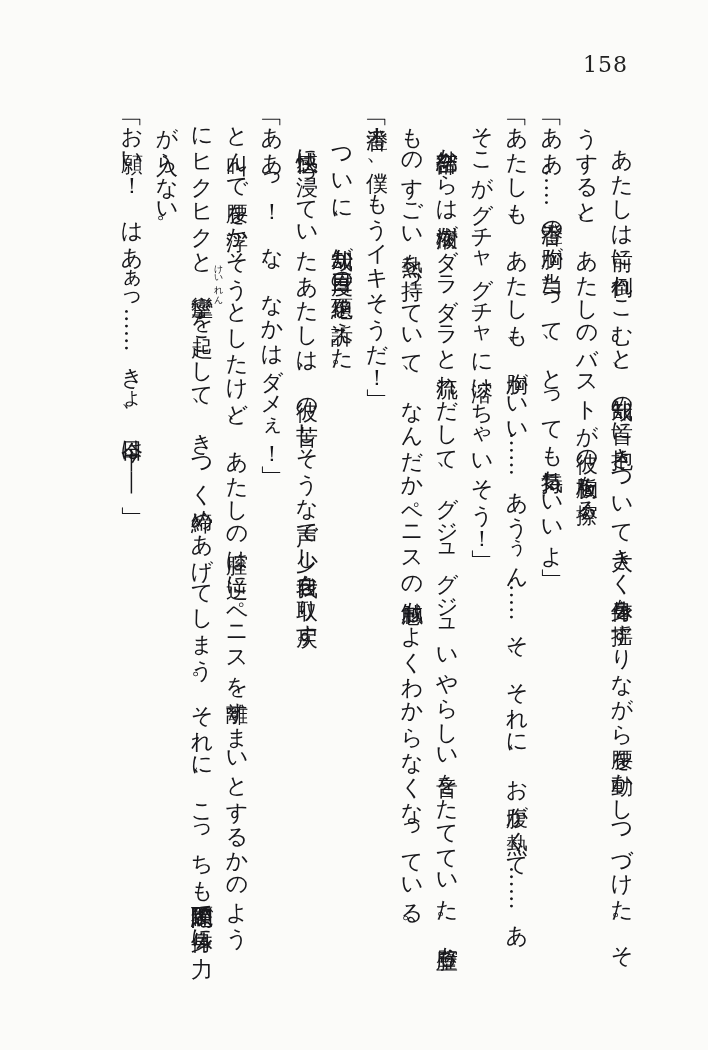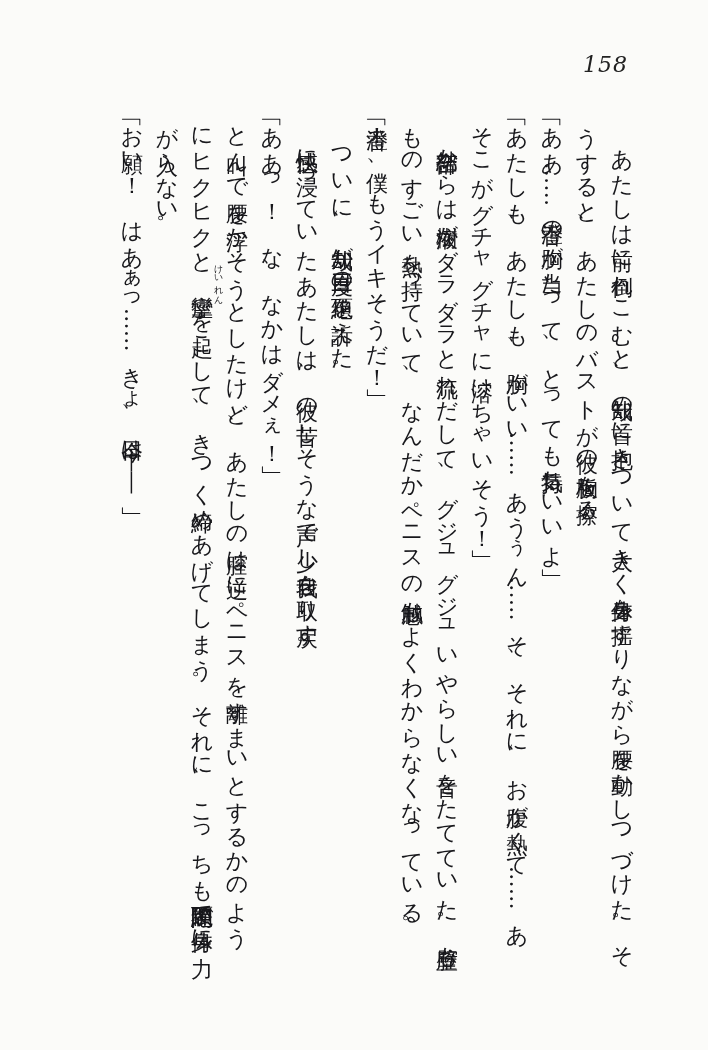--- a/index.html
+++ b/index.html
@@ -17,21 +17,20 @@
   }
   .page {
     position: absolute;
     inset: 0;
   }
   .page-number {
     position: absolute;
     top: 52px;
     left: 583px;
     font-size: 22px;
-    font-style: italic;
     letter-spacing: 1px;
     color: #222;
   }
   .text-block {
     position: absolute;
     top: 112px;
     right: 68px;
     height: 845px;
     writing-mode: vertical-rl;
     text-orientation: mixed;

